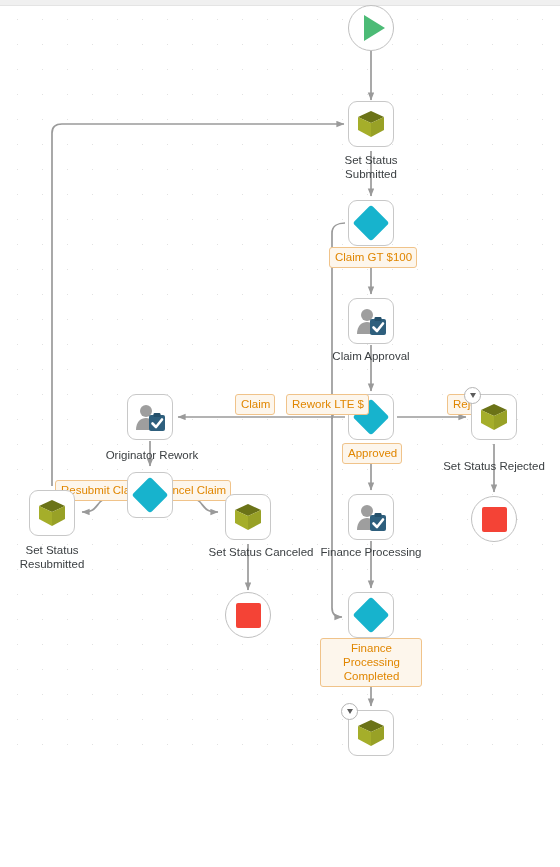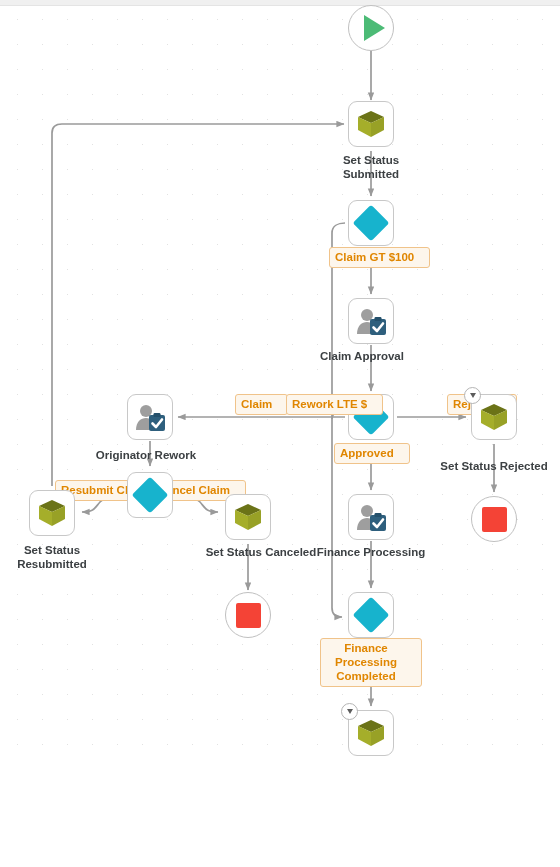--- a/index.html
+++ b/index.html
@@ -11,21 +11,20 @@
     position: relative;
     width: 560px;
     height: 757px;
     background-color: #ffffff;
     background-image:
       radial-gradient(circle, #e2e2e2 0.7px, transparent 0.9px);
     background-size: 25px 25px;
     background-position: 5px 7px;
     font-family: "Liberation Sans", sans-serif;
     overflow: hidden;
-    font-weight: bold;
   }
   #topbar {
     position: absolute;
     left: 0; top: 0;
     width: 560px; height: 5px;
     background: #f0f0f0;
     border-bottom: 1px solid #e4e4e4;
   }
   #svg-edges {
     position: absolute;
@@ -129,21 +128,21 @@
 
   
   .edge-label {
     position: absolute;
     background: #fdf6ec;
     border: 1px solid #f0c38a;
     border-radius: 3px;
     color: #e08600;
     font-size: 11.5px;
     line-height: 14px;
-    padding: 2px 15px 3px 5px;
+    padding: 2px 4px 3px 5px;
     text-align: center;
     white-space: pre-line;
     box-sizing: border-box;
   }
 </style>
 </head>
 <body>
 
 <div id="canvas">
 
@@ -218,26 +217,26 @@
 
   <div class="node task" style="left:348px; top:298px;">
     <svg width="31" height="29" viewBox="0 0 31 29">
       <circle cx="11" cy="8" r="6" fill="#9e9e9e"></circle>
       <path d="M1,27 C1,18.5 6,15 11,15 C16,15 21,18.5 21,27 Z" fill="#9e9e9e"></path>
       <rect x="14" y="12" width="16" height="16" rx="2" fill="#2e5f7d"></rect>
       <rect x="18.5" y="10" width="7" height="4" rx="1.2" fill="#24506b"></rect>
       <path d="M17.5,20.5 L21,24 L27,16.5" stroke="#ffffff" stroke-width="2.6" fill="none" stroke-linecap="round" stroke-linejoin="round"></path>
     </svg>
   </div>
-  <div class="caption" style="left:302px; top:350px; width:120px;">Claim Approval</div>
+  <div class="caption" style="left:311px; top:350px; width:120px;">Claim Approval</div>
 
   <div class="node gateway" style="left:348px; top:394px;">
     <div class="diamond"></div>
   </div>
-  <div class="edge-label" style="left:334px; top:443px;">Approved</div>
+  <div class="edge-label" style="left:342px; top:443px;">Approved</div>
 
   <div class="edge-label" style="left:235px; top:394px;">Claim</div>
 
   <div class="edge-label" style="left:286px; top:394px;">Rework LTE $</div>
 
   <div class="edge-label" style="left:403px; top:394px;margin-left:44px;">Rejected</div>
 
   <div class="node task stacked" style="left:471px; top:394px;">
     <div class="badge">
         <i></i>
@@ -256,21 +255,21 @@
 
   <div class="node task" style="left:127px; top:394px;">
     <svg width="31" height="29" viewBox="0 0 31 29">
       <circle cx="11" cy="8" r="6" fill="#9e9e9e"></circle>
       <path d="M1,27 C1,18.5 6,15 11,15 C16,15 21,18.5 21,27 Z" fill="#9e9e9e"></path>
       <rect x="14" y="12" width="16" height="16" rx="2" fill="#2e5f7d"></rect>
       <rect x="18.5" y="10" width="7" height="4" rx="1.2" fill="#24506b"></rect>
       <path d="M17.5,20.5 L21,24 L27,16.5" stroke="#ffffff" stroke-width="2.6" fill="none" stroke-linecap="round" stroke-linejoin="round"></path>
     </svg>
   </div>
-  <div class="caption" style="left:86px; top:449px; width:120px;">Originator Rework</div>
+  <div class="caption" style="left:92px; top:449px; width:120px;">Originator Rework</div>
 
   <div class="edge-label" style="left:55px; top:480px;">Resubmit Cla</div>
 
   <div class="edge-label" style="left:160px; top:480px;">ancel Claim</div>
 
   <div class="node gateway" style="left:127px; top:472px; z-index:3;">
     <div class="diamond"></div>
   </div>
 
   <div class="node task" style="left:29px; top:490px;">

